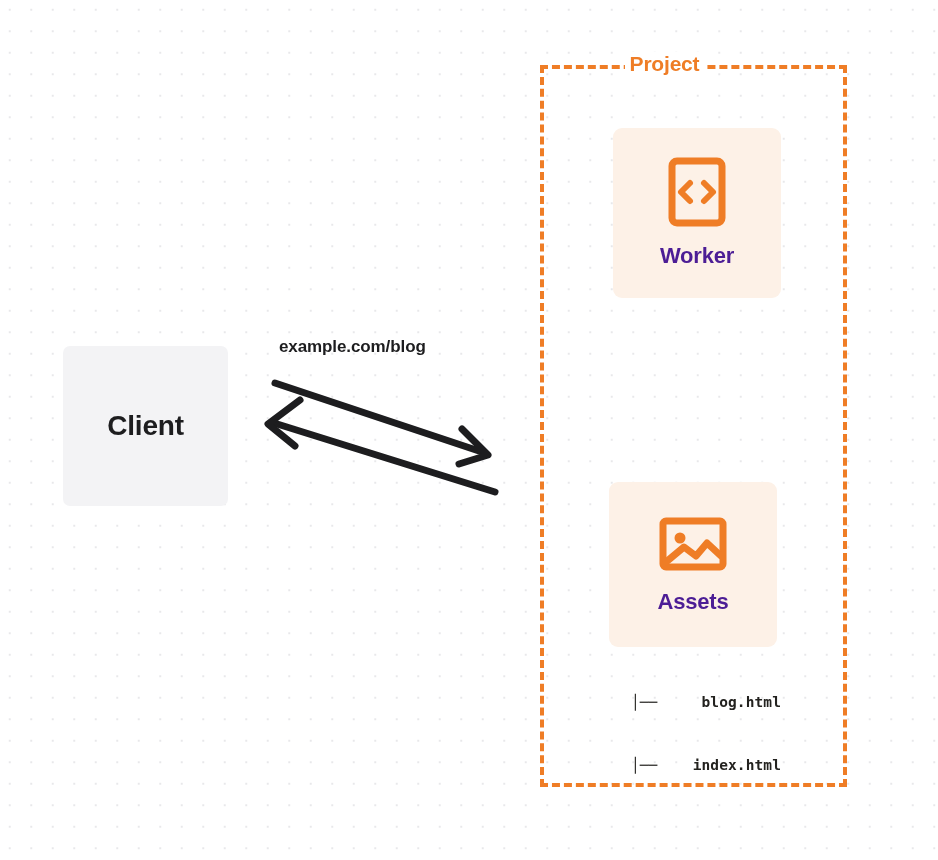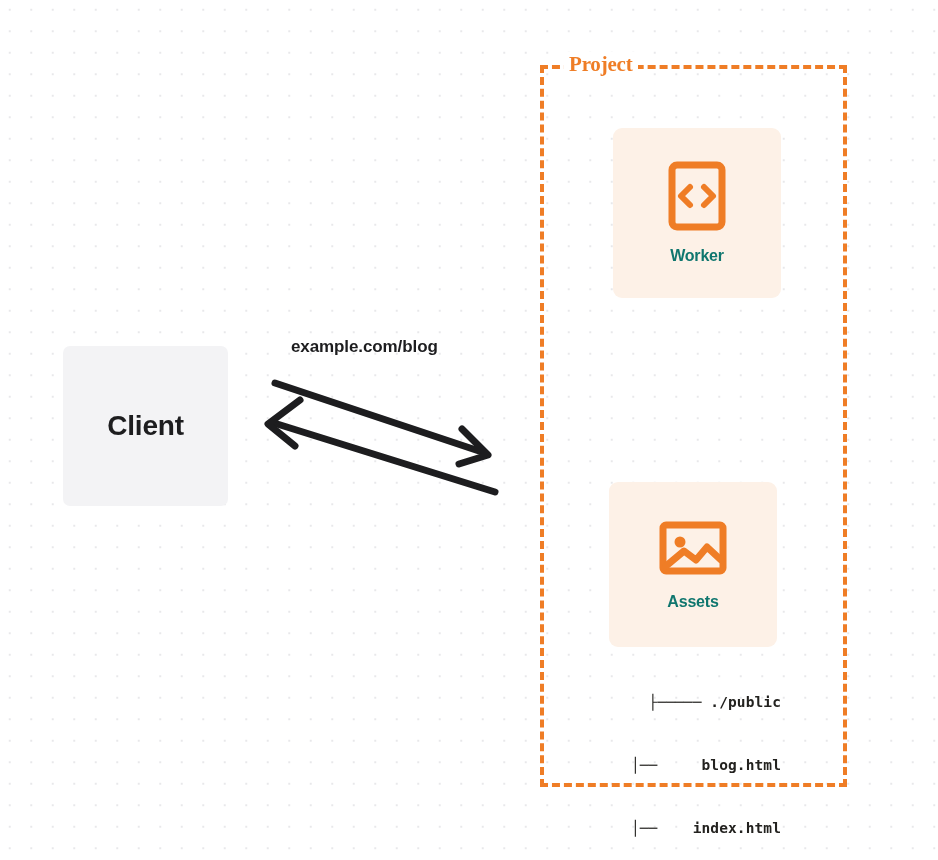--- a/index.html
+++ b/index.html
@@ -46,24 +46,24 @@
     position: absolute;
     left: 540px;
     top: 65px;
     width: 307px;
     height: 722px;
     box-sizing: border-box;
     border: 4px dashed #ef7d26;
   }
   .project-title {
     position: absolute;
-    left: 564px;
+    left: 511px;
     top: 52px;
     width: 307px;
-    font-family: Liberation Serif, serif;
+    text-align: center;
   }
   .project-title span {
     display: inline-block;
     background: #ffffff;
     padding: 0 5px;
     font-size: 21px;
     font-weight: bold;
     color: #ef7d26;
     letter-spacing: -0.2px;
   }
@@ -89,23 +89,23 @@
     top: 482px;
     width: 168px;
     height: 165px;
     align-items: center;
   }
   .card-icon {
     line-height: 0;
     margin-bottom: 16px;
   }
   .card-label {
-    font-size: 16px;
-    font-weight: bold;
-    color: #0f766e;
+    font-size: 22px;
+    font-weight: bold;
+    color: #4c1d95;
     letter-spacing: -0.2px;
   }
 
   
   .file-tree {
     position: absolute;
     left: 556px;
     top: 650px;
     width: 225px;
     font-family: "DejaVu Sans Mono", "Liberation Mono", monospace;
@@ -129,21 +129,20 @@
     pointer-events: none;
   }
   .edge-label {
     position: absolute;
     left: 279px;
     top: 337px;
     font-size: 17px;
     font-weight: bold;
     color: #1d1d1f;
     letter-spacing: -0.1px;
-    margin-left: 12px;
   }
 </style>
 </head>
 <body>
 
 <div id="canvas">
 
   <div class="client-node">
     <span class="client-label">Client</span>
   </div>
@@ -184,19 +183,18 @@
       <svg width="68" height="58" viewBox="0 0 68 58">
         <rect x="4" y="6" width="60" height="46" rx="3" ry="3" fill="none" stroke="#ef7d26" stroke-width="7"></rect>
         <circle cx="21" cy="23" r="5.5" fill="#ef7d26"></circle>
         <polyline points="7,47 25,32 37,41 48,28 62,41" fill="none" stroke="#ef7d26" stroke-width="7" stroke-linecap="round" stroke-linejoin="round"></polyline>
       </svg>
     </span>
     <span class="card-label">Assets</span>
   </div>
 
   <div class="file-tree">
-    <span class="tree-row">├───── ./public</span>
     <span class="tree-row">│──     blog.html</span>
     <span class="tree-row">│──    index.html</span>
     
   </div>
 
 </div>
 
 </body></html>

